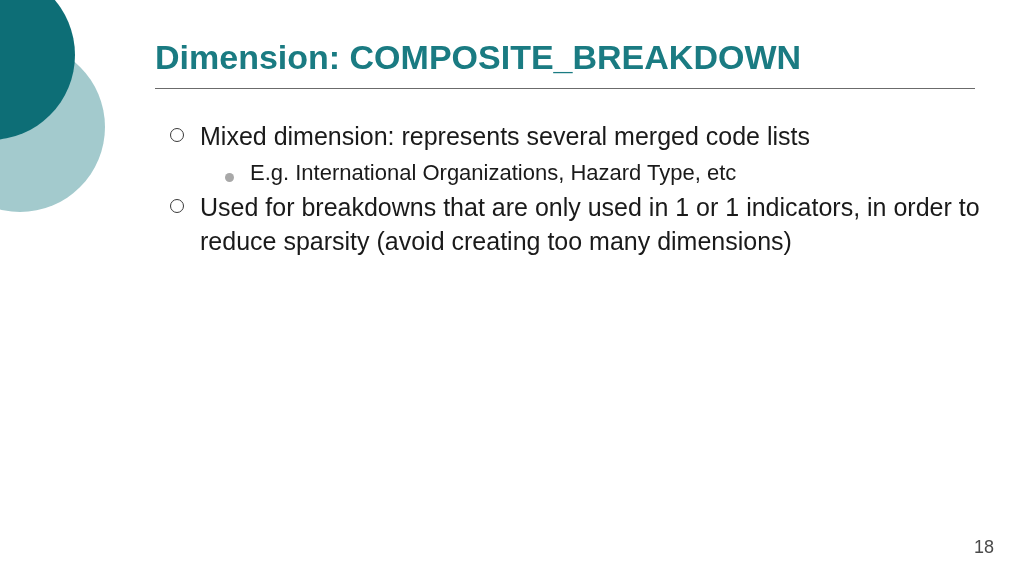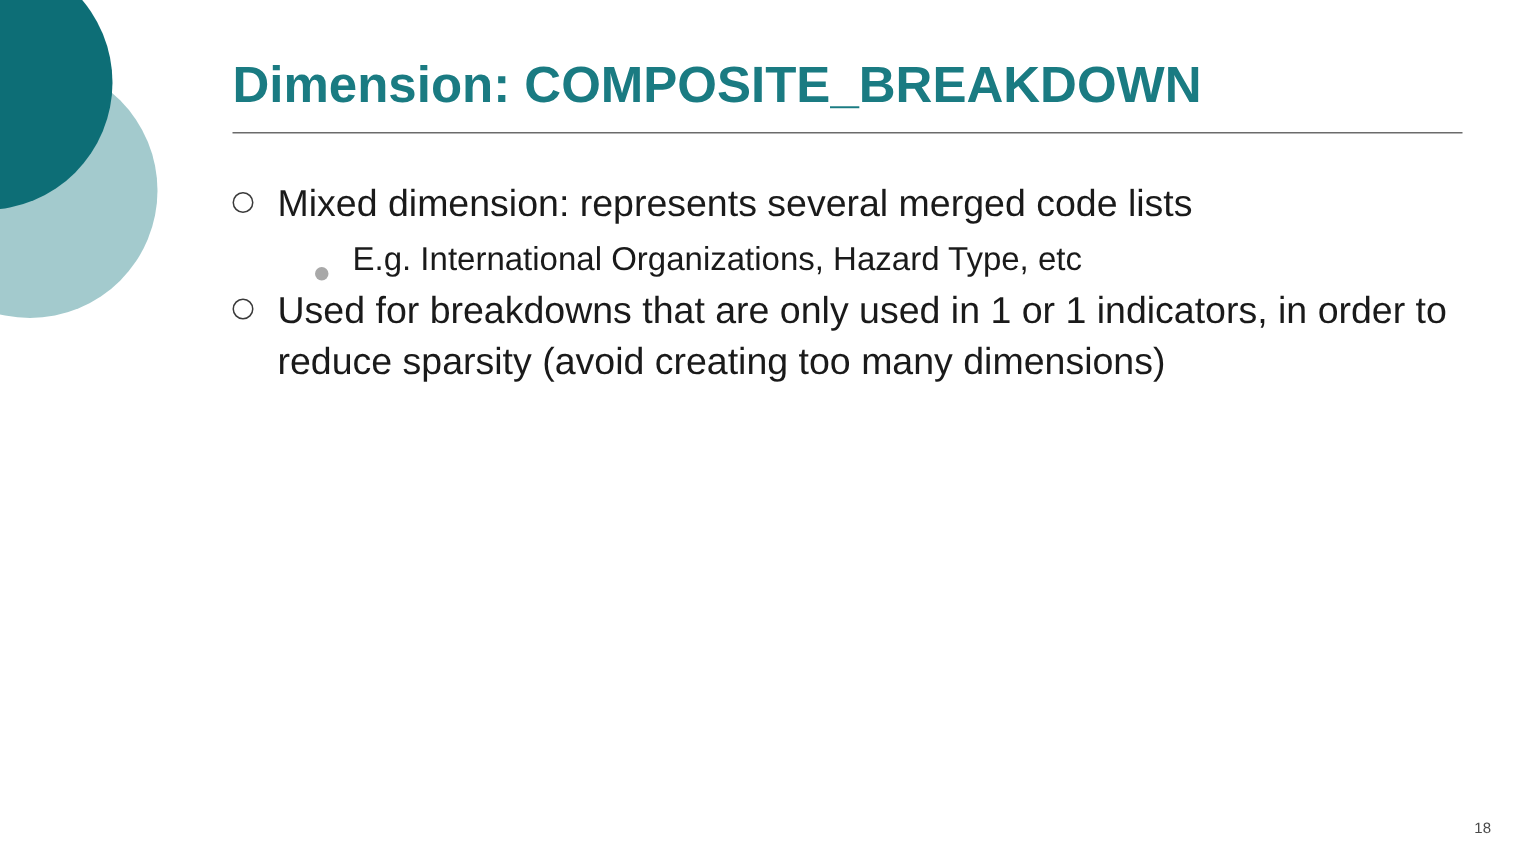--- a/index.html
+++ b/index.html
@@ -47,21 +47,21 @@
       position: absolute;
       top: 88px;
       left: 155px;
       width: 820px;
       height: 1px;
       background: #6b6b6b;
     }
     .content {
       position: absolute;
       top: 120px;
-      left: 155px;
+      left: 170px;
       width: 820px;
     }
     .bullet-item {
       display: flex;
       align-items: flex-start;
       margin-bottom: 4px;
     }
     .bullet-marker {
       display: inline-block;
       width: 14px;
@@ -75,21 +75,21 @@
     .bullet-text {
       font-size: 25px;
       color: #1a1a1a;
       line-height: 1.35;
     }
     .bullet-text .bold {
       font-weight: bold;
     }
     .sub-bullet-item {
       display: flex;
-      align-items: flex-end;
+      align-items: center;
       margin-left: 55px;
       margin-top: 4px;
       margin-bottom: 4px;
     }
     .sub-bullet-marker {
       display: inline-block;
       width: 9px;
       height: 9px;
       background: #a8a8a8;
       border-radius: 50%;
@@ -99,21 +99,21 @@
     }
     .sub-bullet-text {
       font-size: 22px;
       color: #1a1a1a;
       line-height: 1.35;
     }
     .page-number {
       position: absolute;
       bottom: 18px;
       right: 30px;
-      font-size: 10px;
+      font-size: 18px;
       color: #4a4a4a;
     }
   </style>
 </head>
 <body>
 
 <div class="circle-light"></div>
 <div class="circle-dark"></div>
 
 <h1 class="title">Dimension: COMPOSITE_BREAKDOWN</h1>

